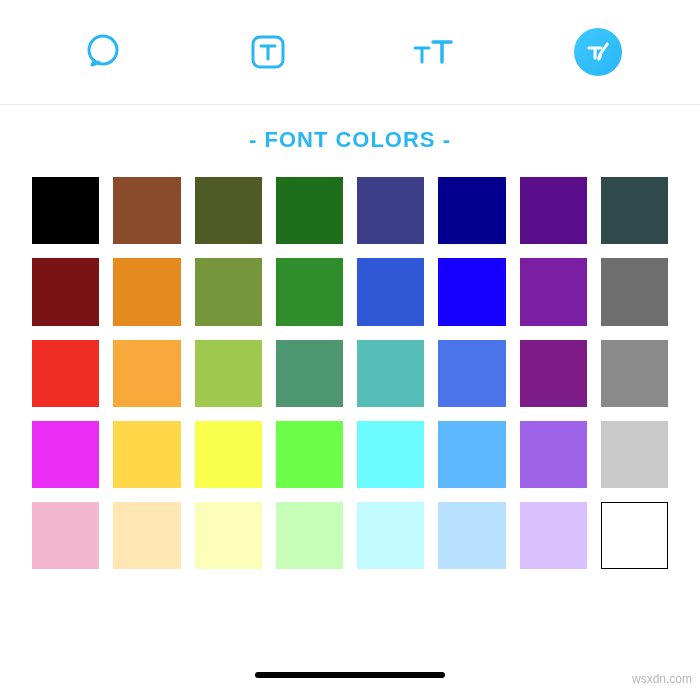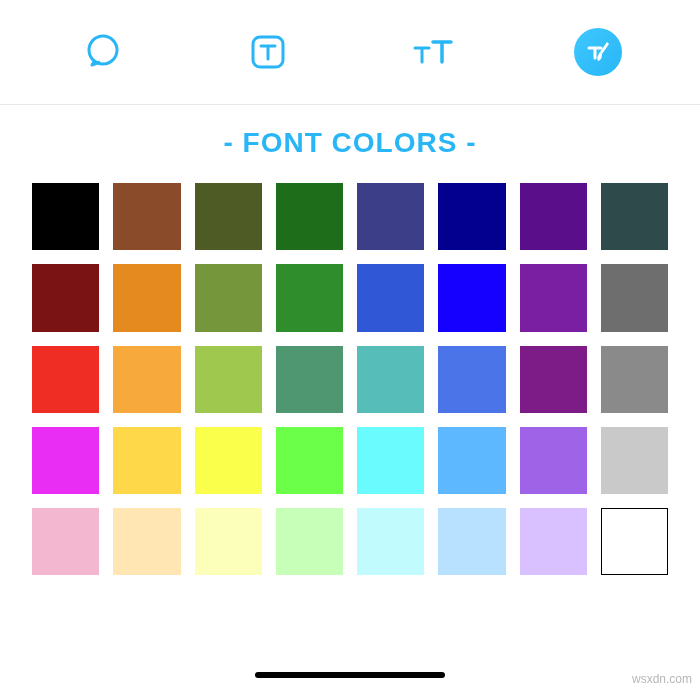--- a/index.html
+++ b/index.html
@@ -27,21 +27,21 @@
       cursor: pointer;
     }
     .tab svg { display: block; }
     .tab-active {
       background: linear-gradient(135deg, #3ec8ff 0%, #29b6f6 100%);
       border-radius: 50%;
     }
     .section-title {
       text-align: center;
       color: #29b6f6;
-      font-size: 28px;
+      font-size: 22px;
       font-weight: 600;
       letter-spacing: 1px;
       padding: 22px 0 16px 0;
     }
     .color-grid {
       display: grid;
       grid-template-columns: repeat(8, 1fr);
       gap: 14px;
       padding: 8px 32px 0 32px;
     }

